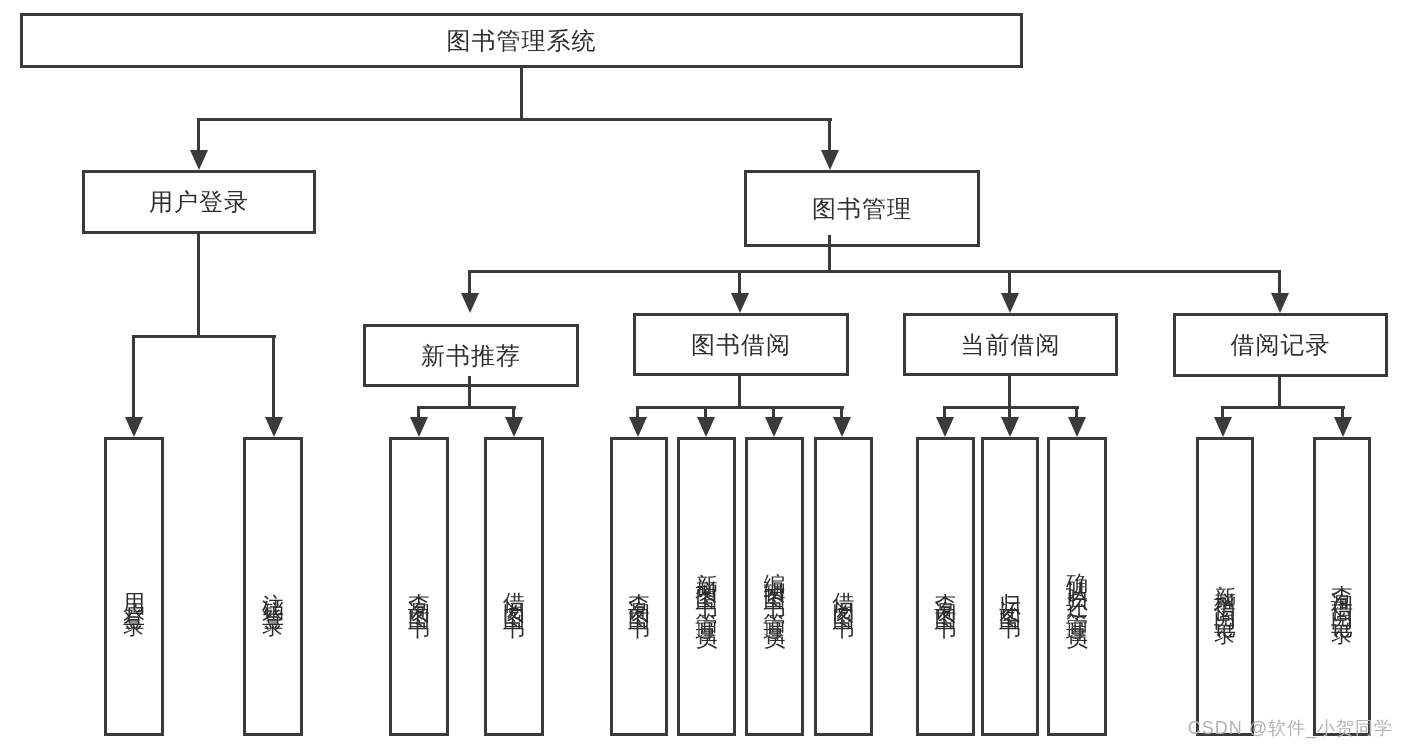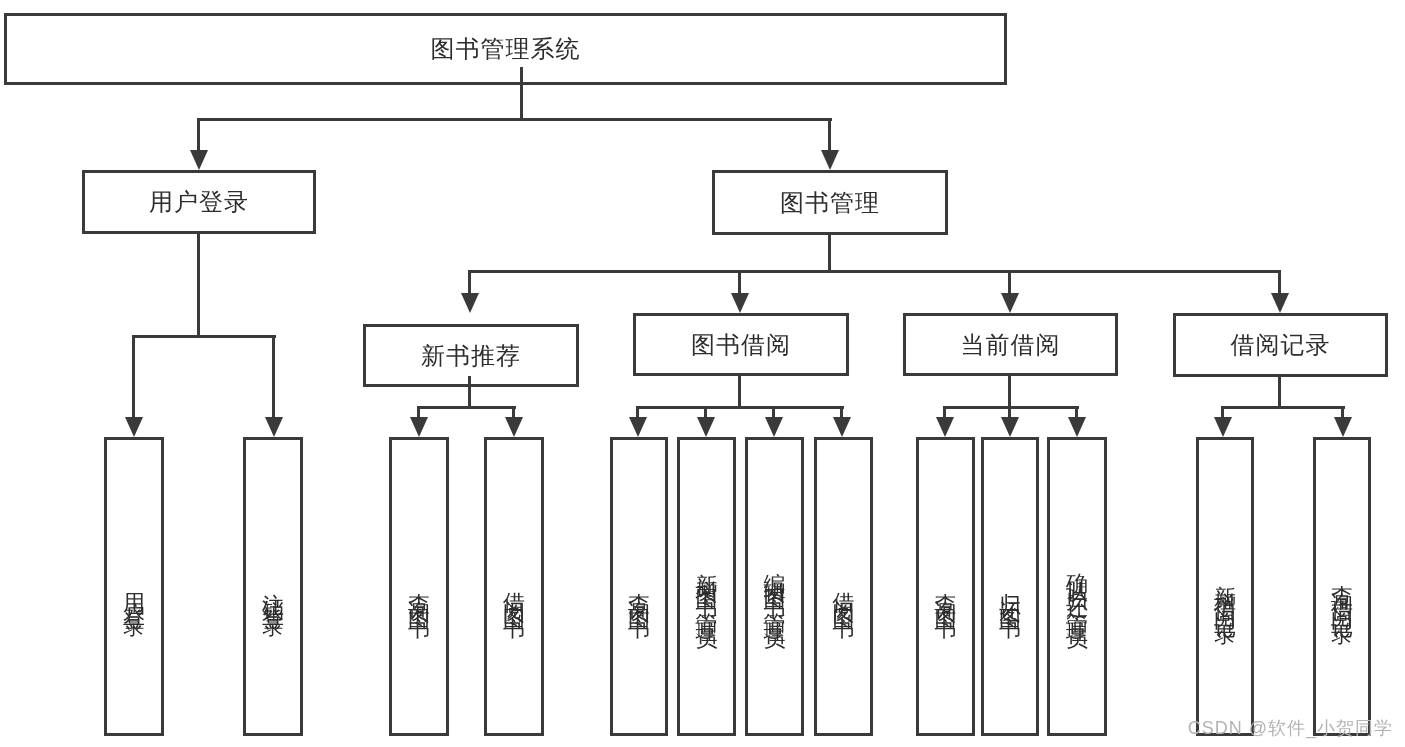--- a/index.html
+++ b/index.html
@@ -52,35 +52,35 @@
     position:absolute;right:12px;bottom:7px;
     font-size:18px;color:var(--watermark);
     letter-spacing:1px;white-space:nowrap;
   }
 </style>
 </head>
 <body>
 
 <div class="canvas">
 
-  <div class="node" style="left:4px;top:13px;width:1003px;height:72px">
+  <div class="node" style="left:20px;top:13px;width:1003px;height:55px">
     <span>图书管理系统</span>
   </div>
 
   <div class="vline" style="left:520px;top:67px;height:51px"></div>
   <div class="hline" style="left:197px;top:118px;width:635px"></div>
   <div class="vline" style="left:197px;top:118px;height:33px"></div>
   <div class="arrow" style="left:190px;top:150px"></div>
   <div class="vline" style="left:828px;top:118px;height:33px"></div>
   <div class="arrow" style="left:821px;top:150px"></div>
 
   <div class="node" style="left:82px;top:170px;width:234px;height:64px">
     <span>用户登录</span>
   </div>
-  <div class="node" style="left:712px;top:170px;width:236px;height:65px">
+  <div class="node" style="left:744px;top:170px;width:236px;height:77px">
     <span>图书管理</span>
   </div>
 
   <div class="vline" style="left:197px;top:234px;height:101px"></div>
   <div class="hline" style="left:132px;top:335px;width:144px"></div>
   <div class="vline" style="left:132px;top:335px;height:84px"></div>
   <div class="arrow" style="left:125px;top:417px"></div>
   <div class="vline" style="left:272px;top:335px;height:84px"></div>
   <div class="arrow" style="left:265px;top:417px"></div>
 

